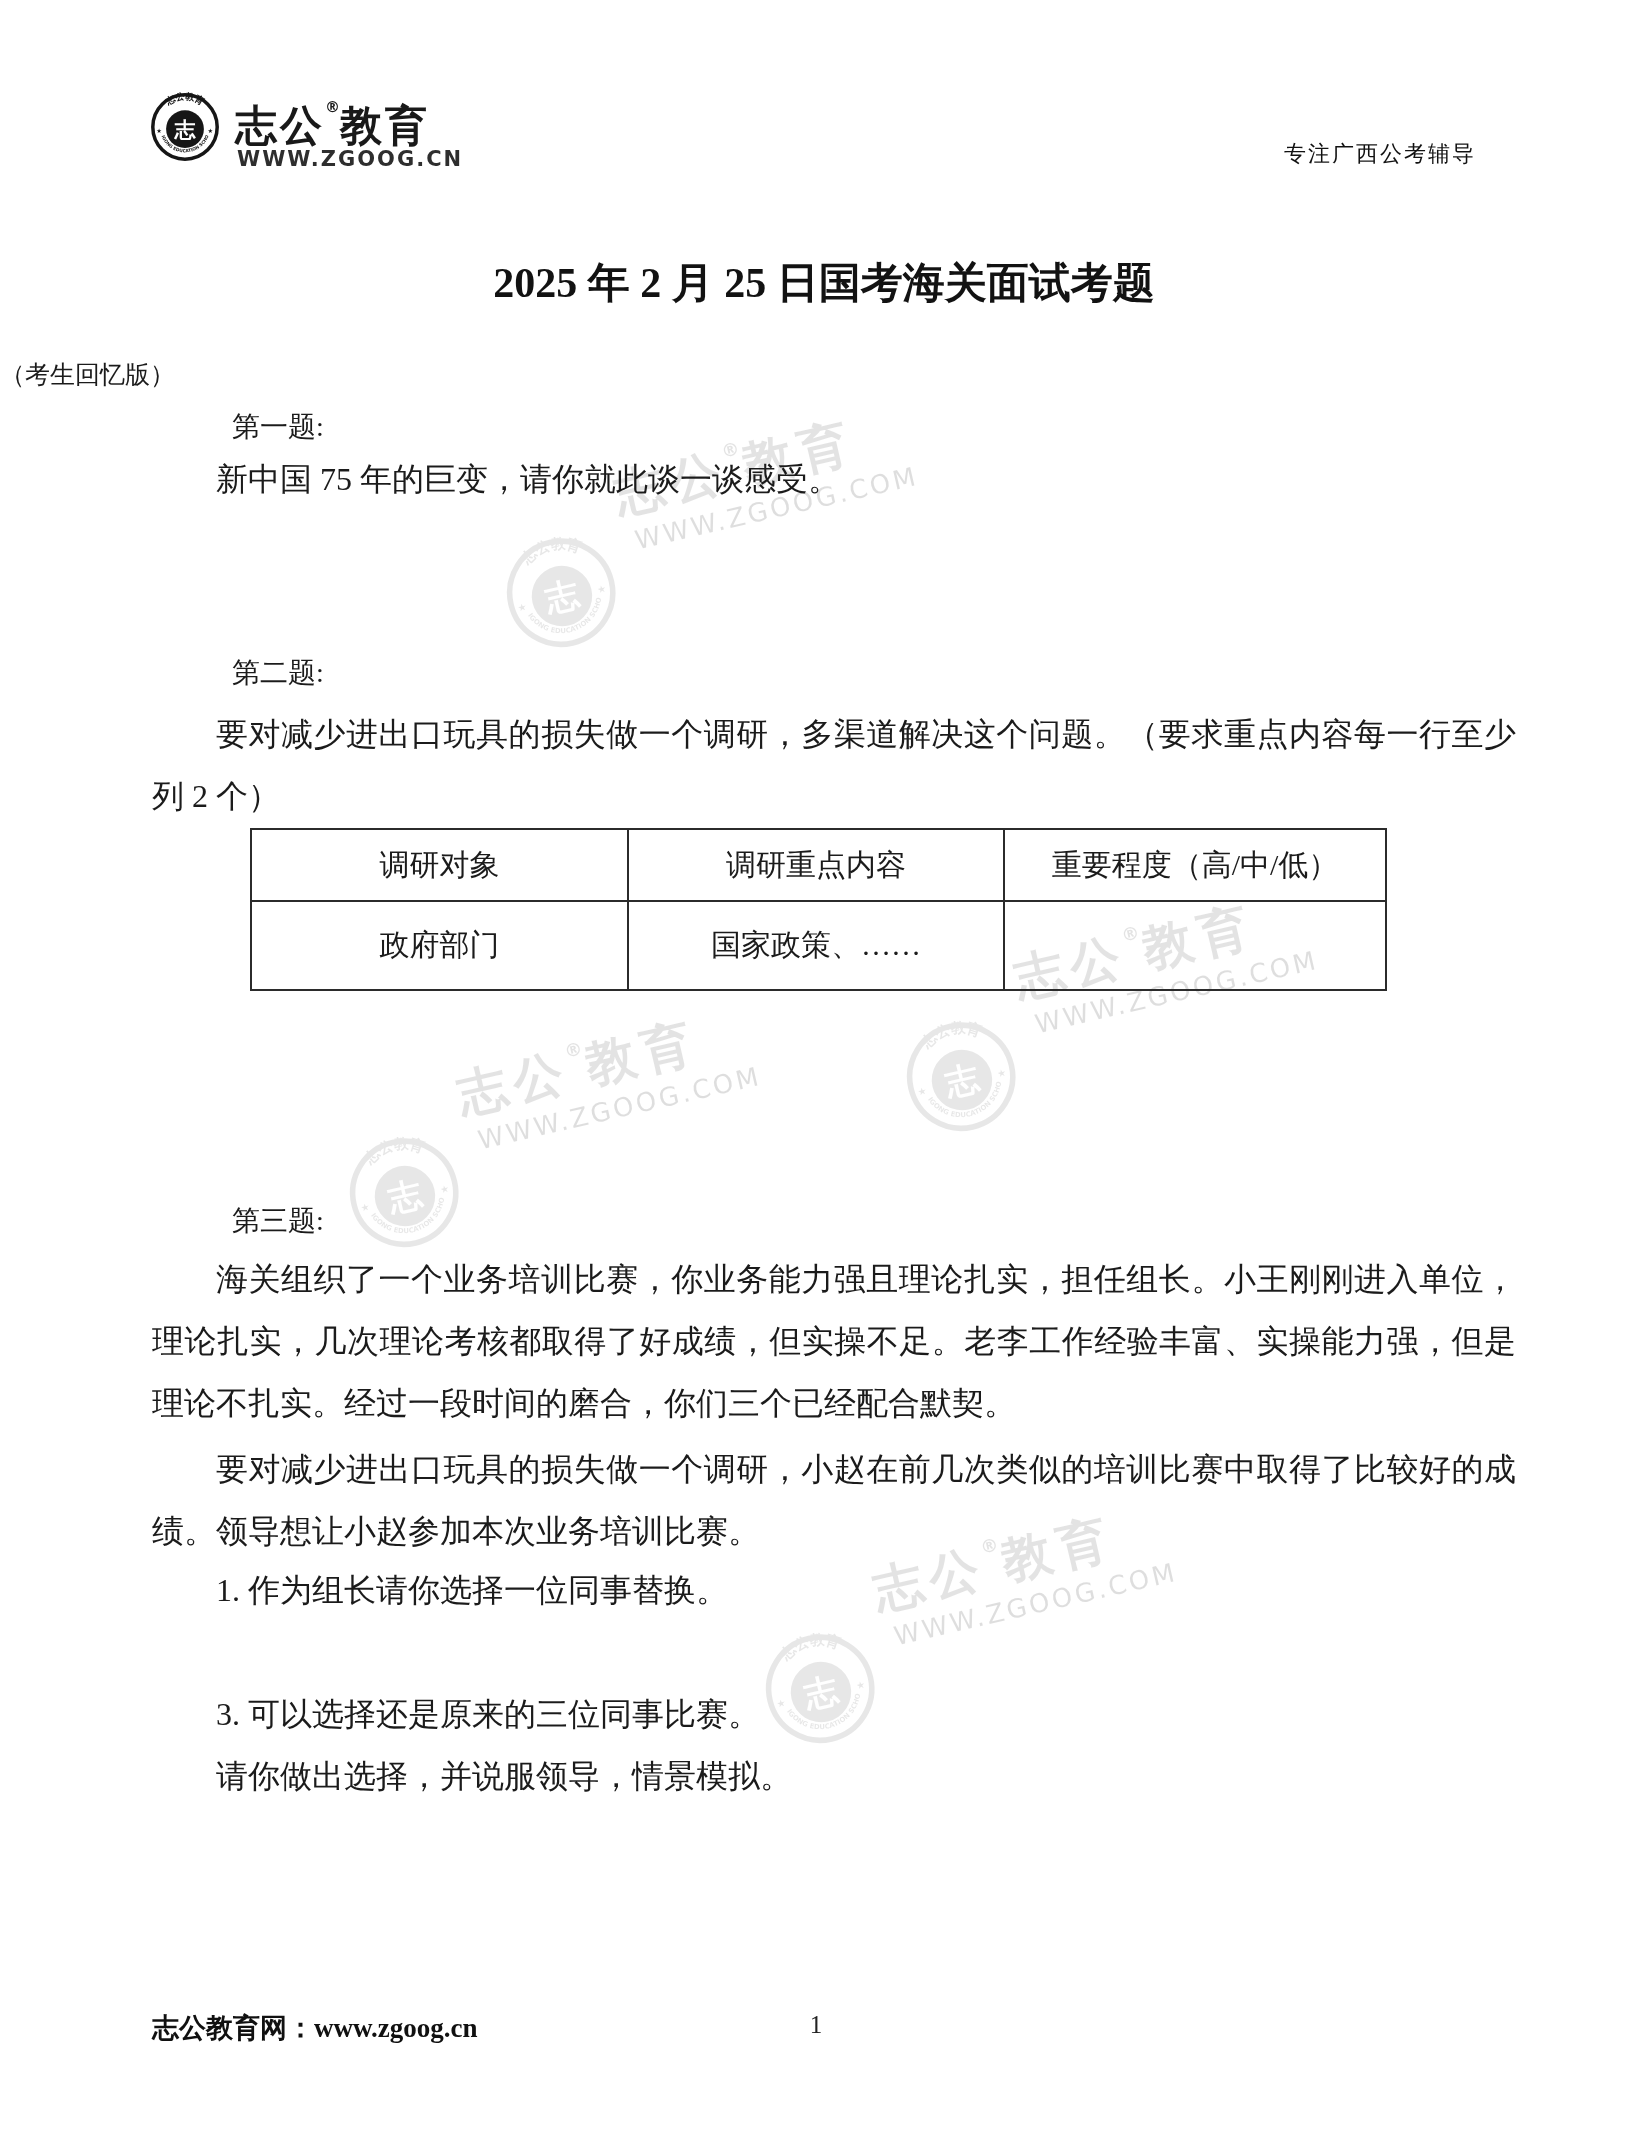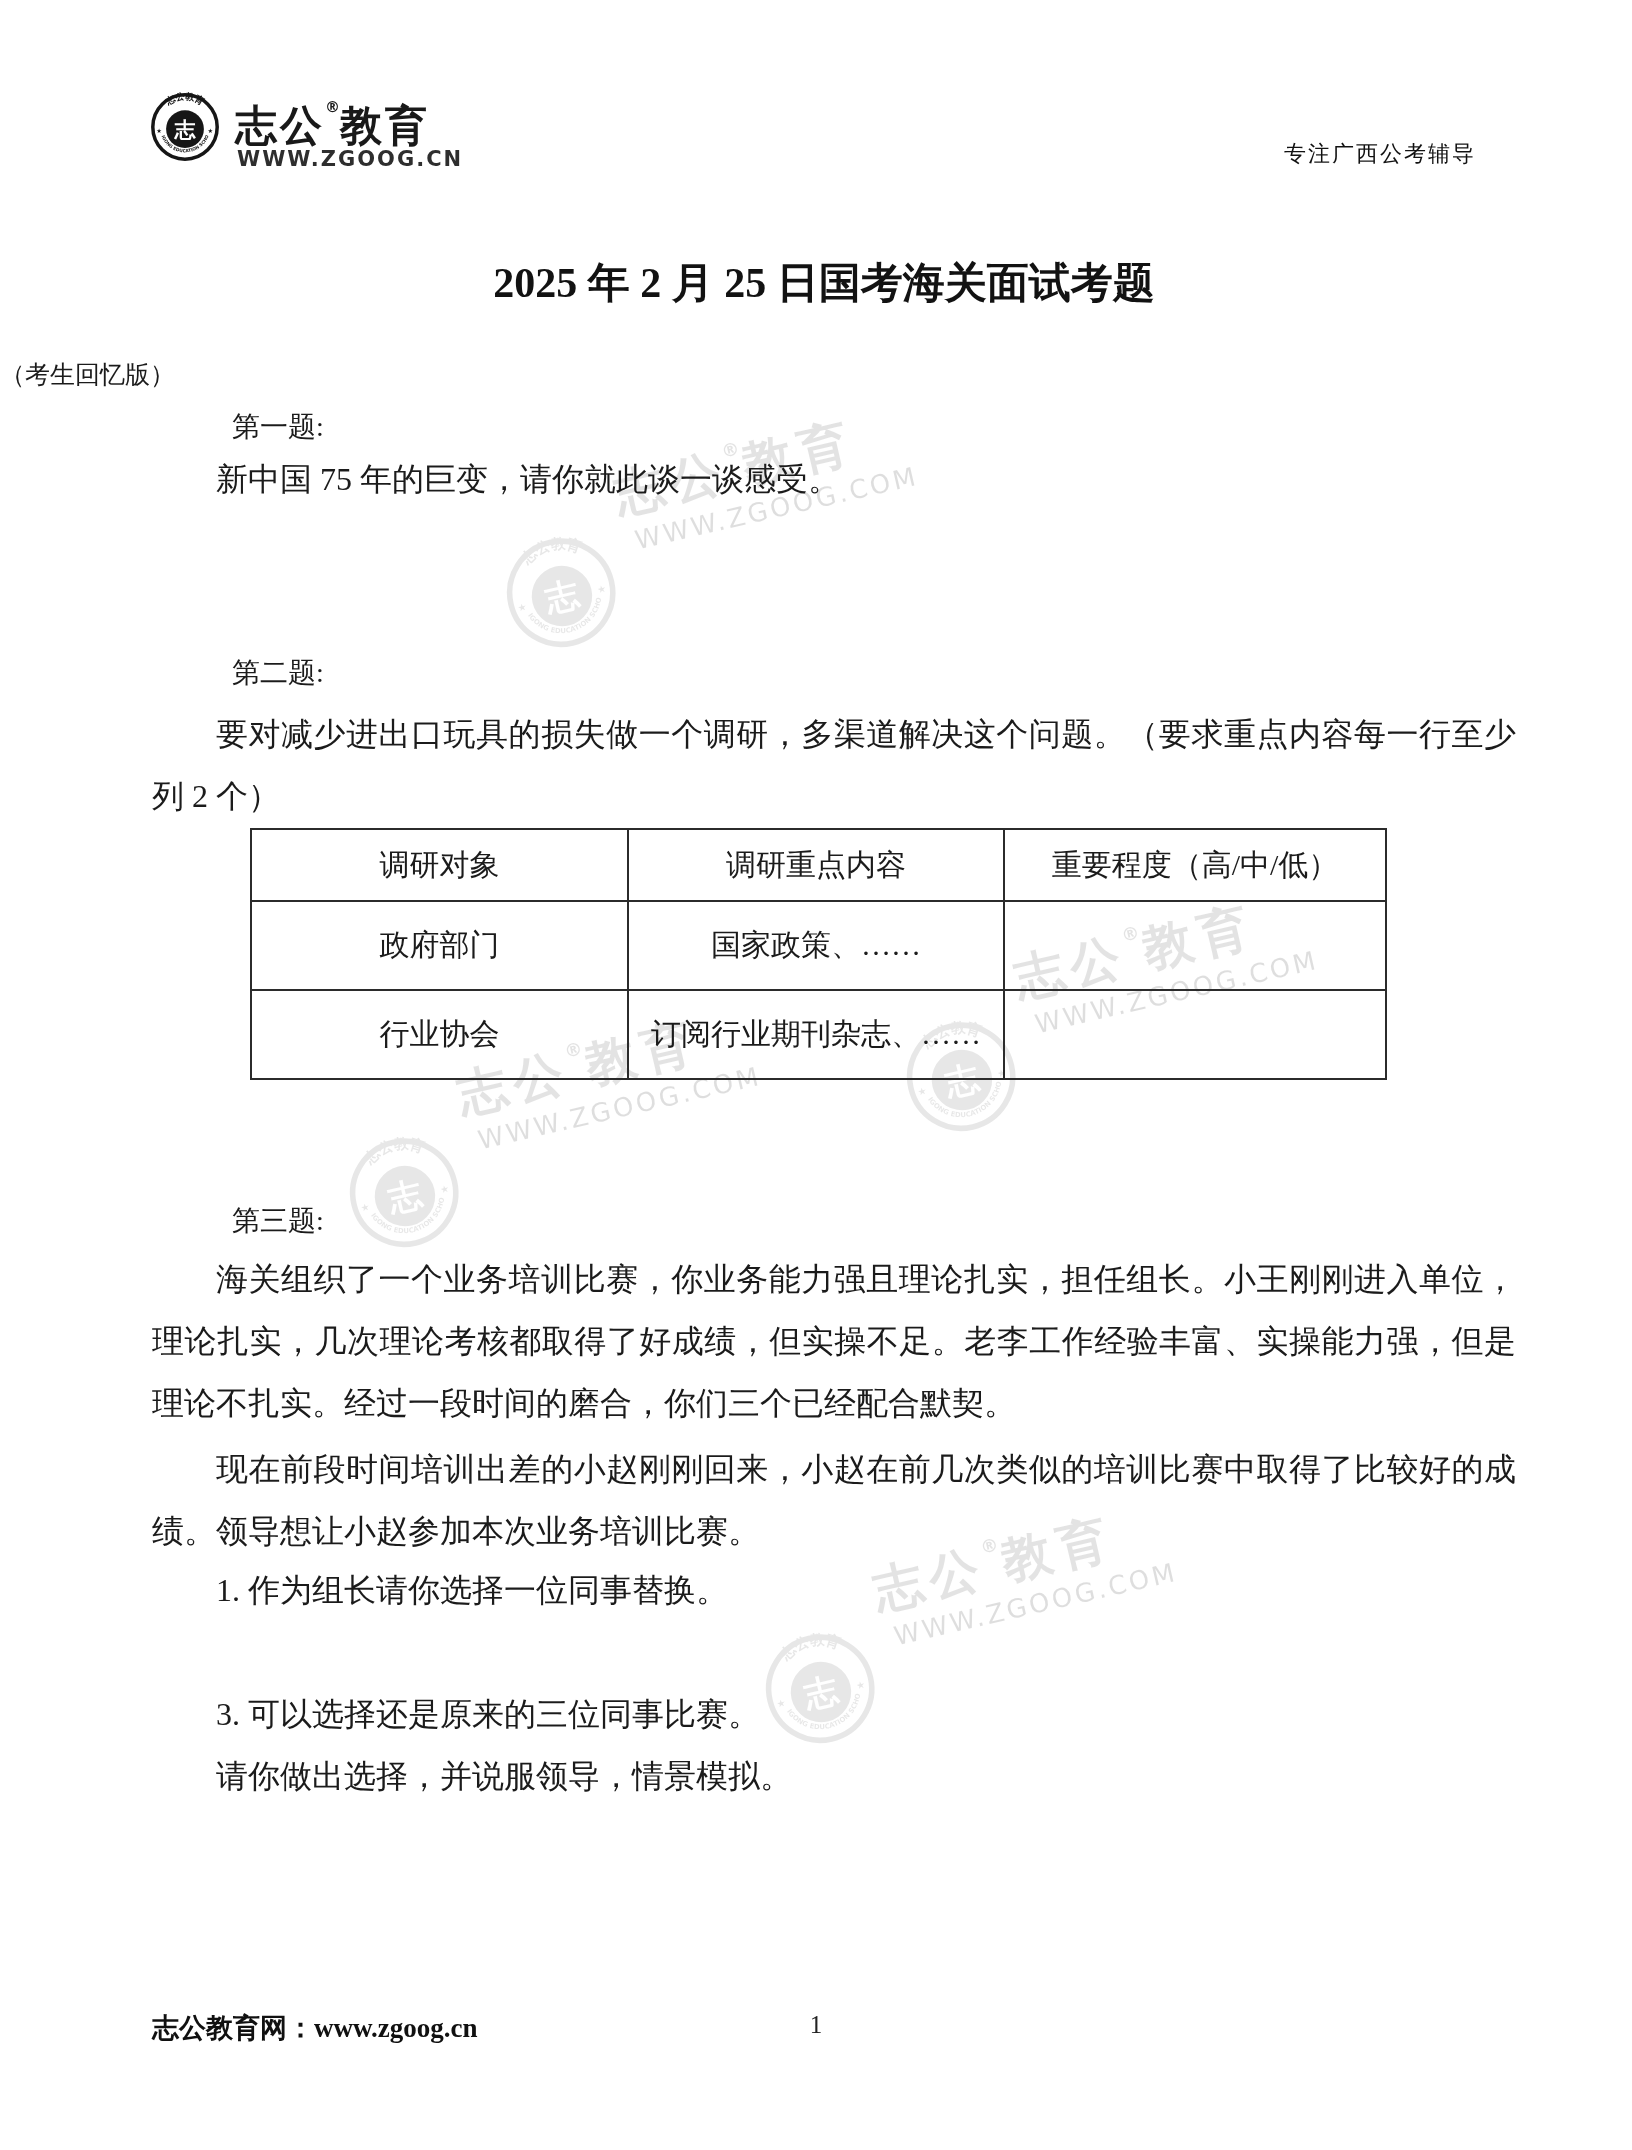--- a/index.html
+++ b/index.html
@@ -193,31 +193,26 @@
       <tr class="r-head">
         <th class="c0">调研对象</th>
         <th class="c1">调研重点内容</th>
         <th class="c2">重要程度（高/中/低）</th>
       </tr>
       <tr class="r-body">
         <td class="c0">政府部门</td>
         <td class="c1">国家政策、……</td>
         <td class="c2"></td>
       </tr>
-      <tr class="r-body">
-        <td class="c0">行业协会</td>
-        <td class="c1">订阅行业期刊杂志、……</td>
-        <td class="c2"></td>
-      </tr>
     </tbody>
   </table>
 
   <div class="h-q" style="top:1190px;">第三题:</div>
   <div class="p-body" style="top:1248px;">海关组织了一个业务培训比赛，你业务能力强且理论扎实，担任组长。小王刚刚进入单位，理论扎实，几次理论考核都取得了好成绩，但实操不足。老李工作经验丰富、实操能力强，但是理论不扎实。经过一段时间的磨合，你们三个已经配合默契。</div>
-  <div class="p-body" style="top:1438px;">现在前段时间培训出差的小赵刚刚回来，小赵在前几次类似的培训比赛中取得了比较好的成绩。领导想让小赵参加本次业务培训比赛。</div>
+  <div class="p-body" style="top:1438px;">要对减少进出口玩具的损失做一个调研，小赵在前几次类似的培训比赛中取得了比较好的成绩。领导想让小赵参加本次业务培训比赛。</div>
   <div class="one-line" style="top:1559px;">1. 作为组长请你选择一位同事替换。</div>
   <div class="one-line" style="top:1683px;font-family:Liberation Serif, serif;">3. 可以选择还是原来的三位同事比赛。</div>
   <div class="one-line" style="top:1745px;">请你做出选择，并说服领导，情景模拟。</div>
 
   <div class="footer-site"><span>志公教育网：</span><span>www.zgoog.cn</span></div>
   <div class="footer-page">1</div>
 
 </div>
 
 </body></html>

